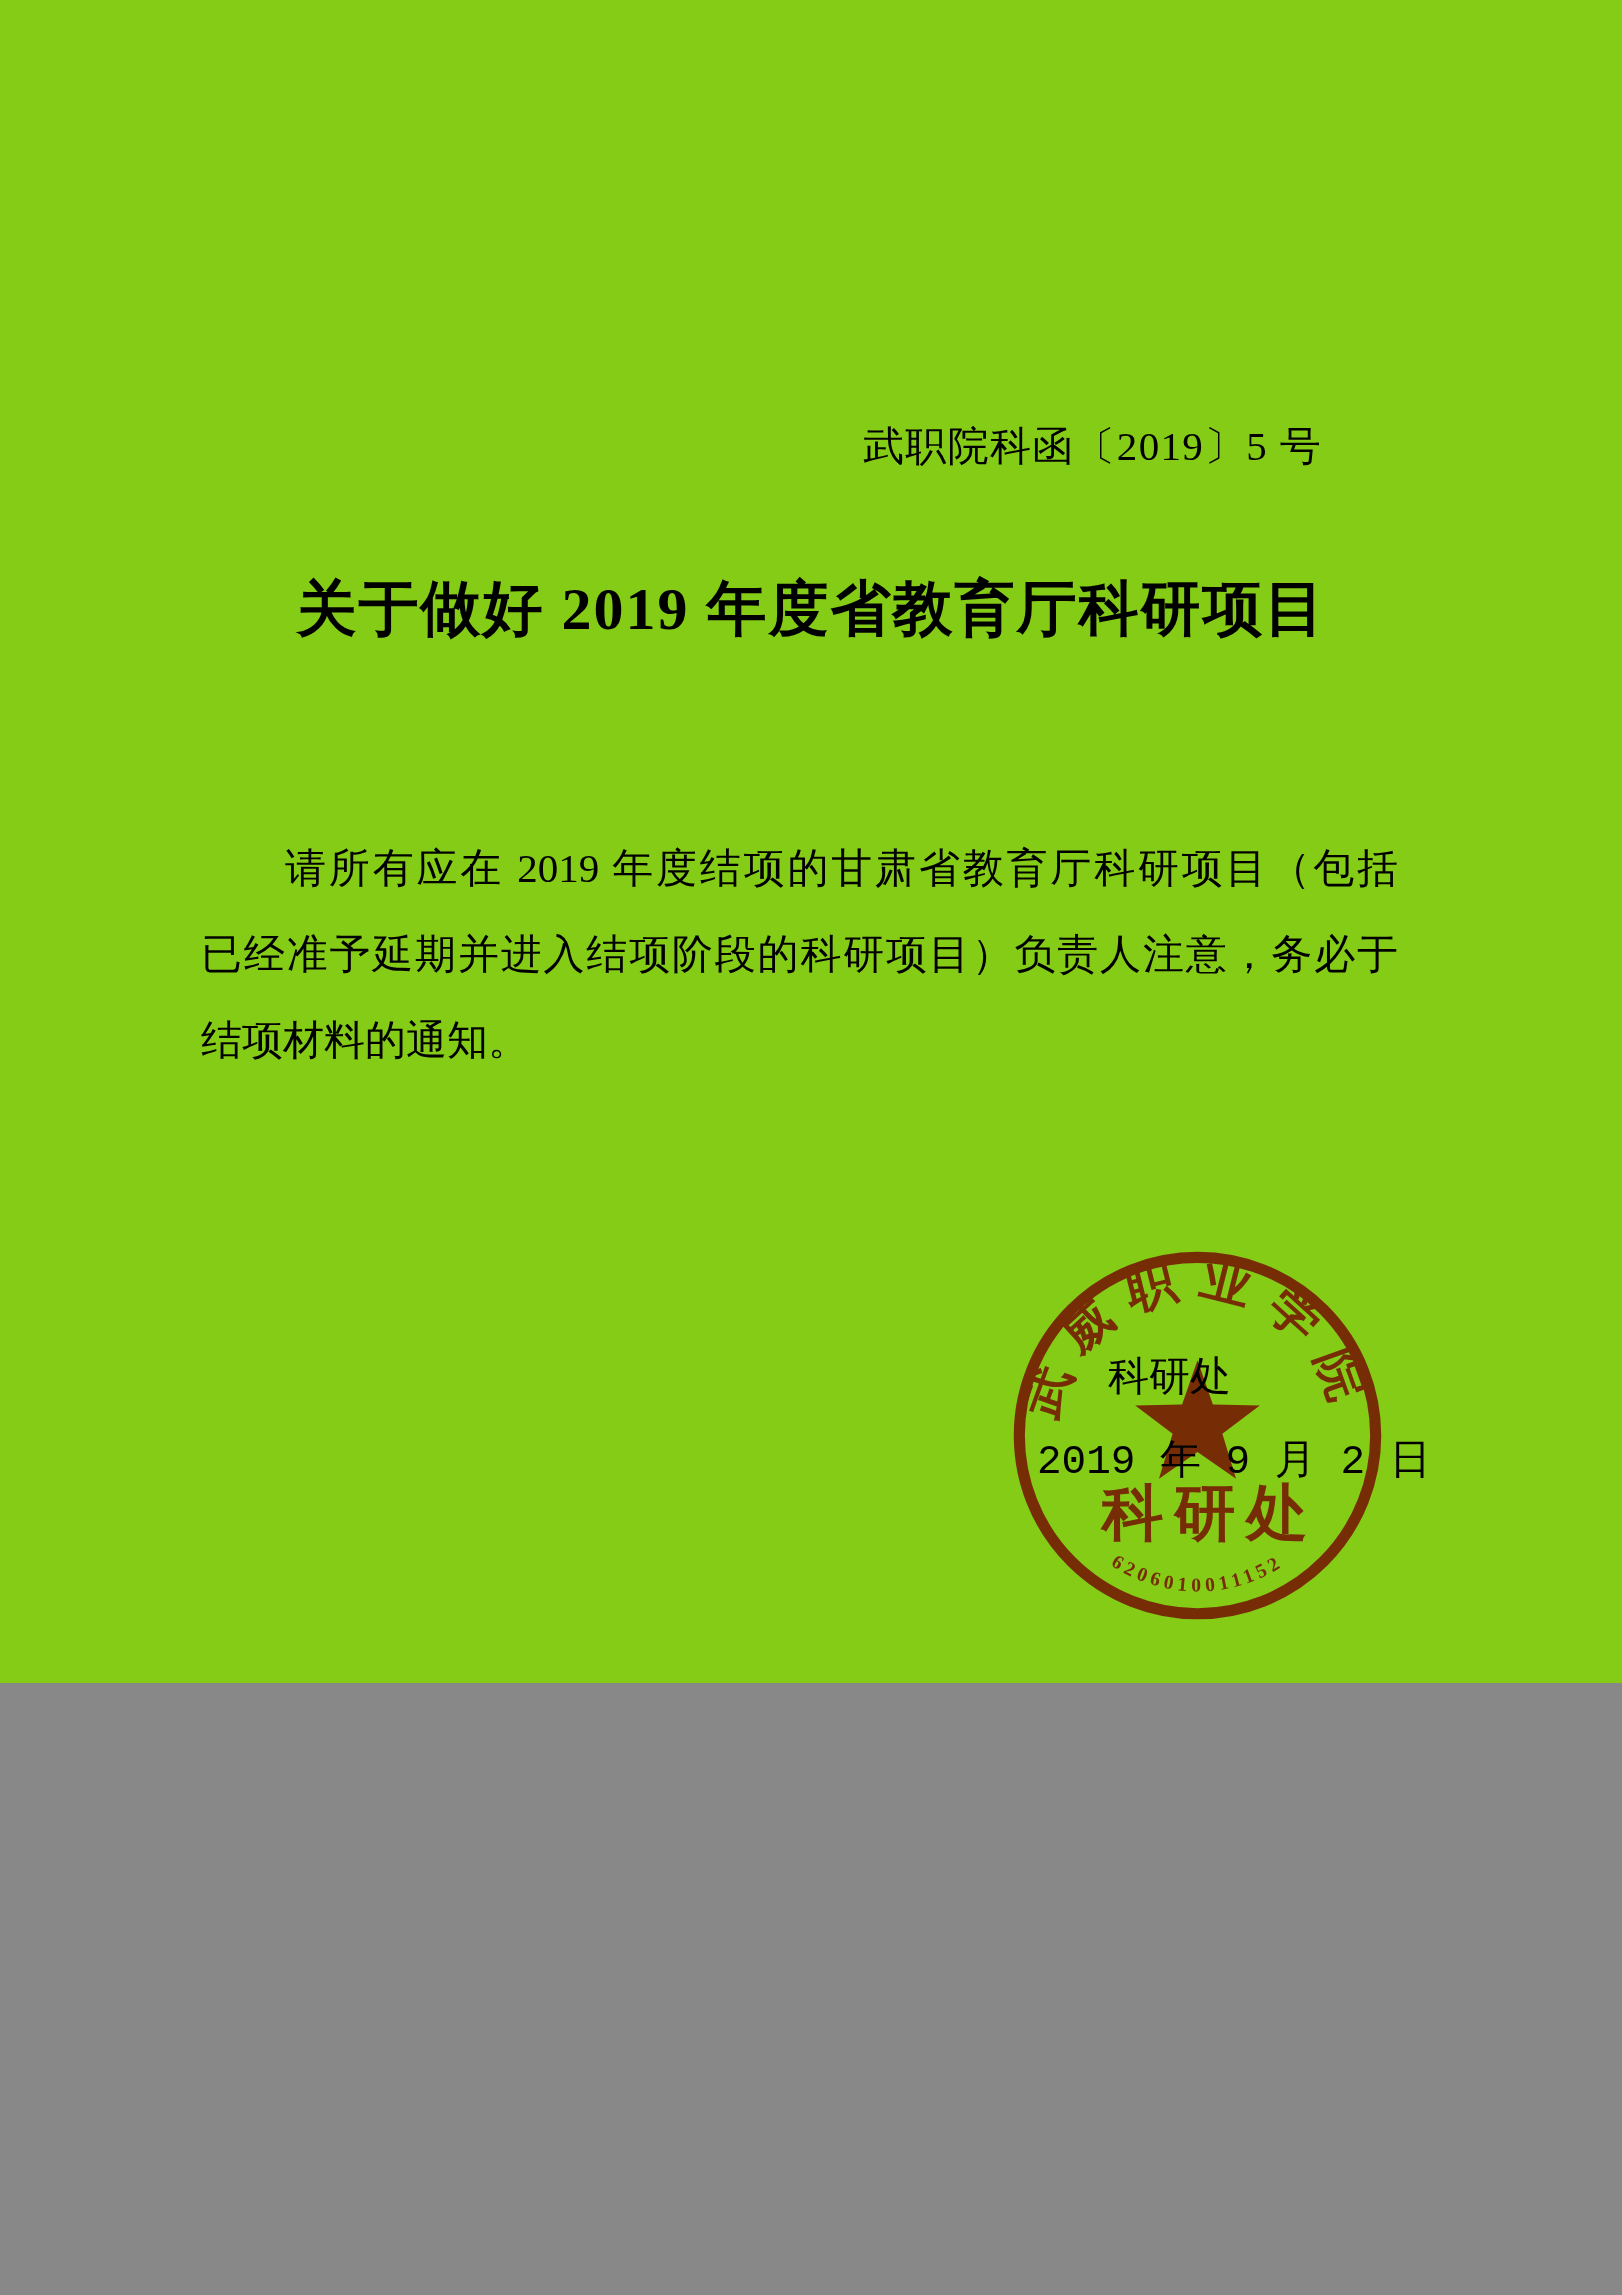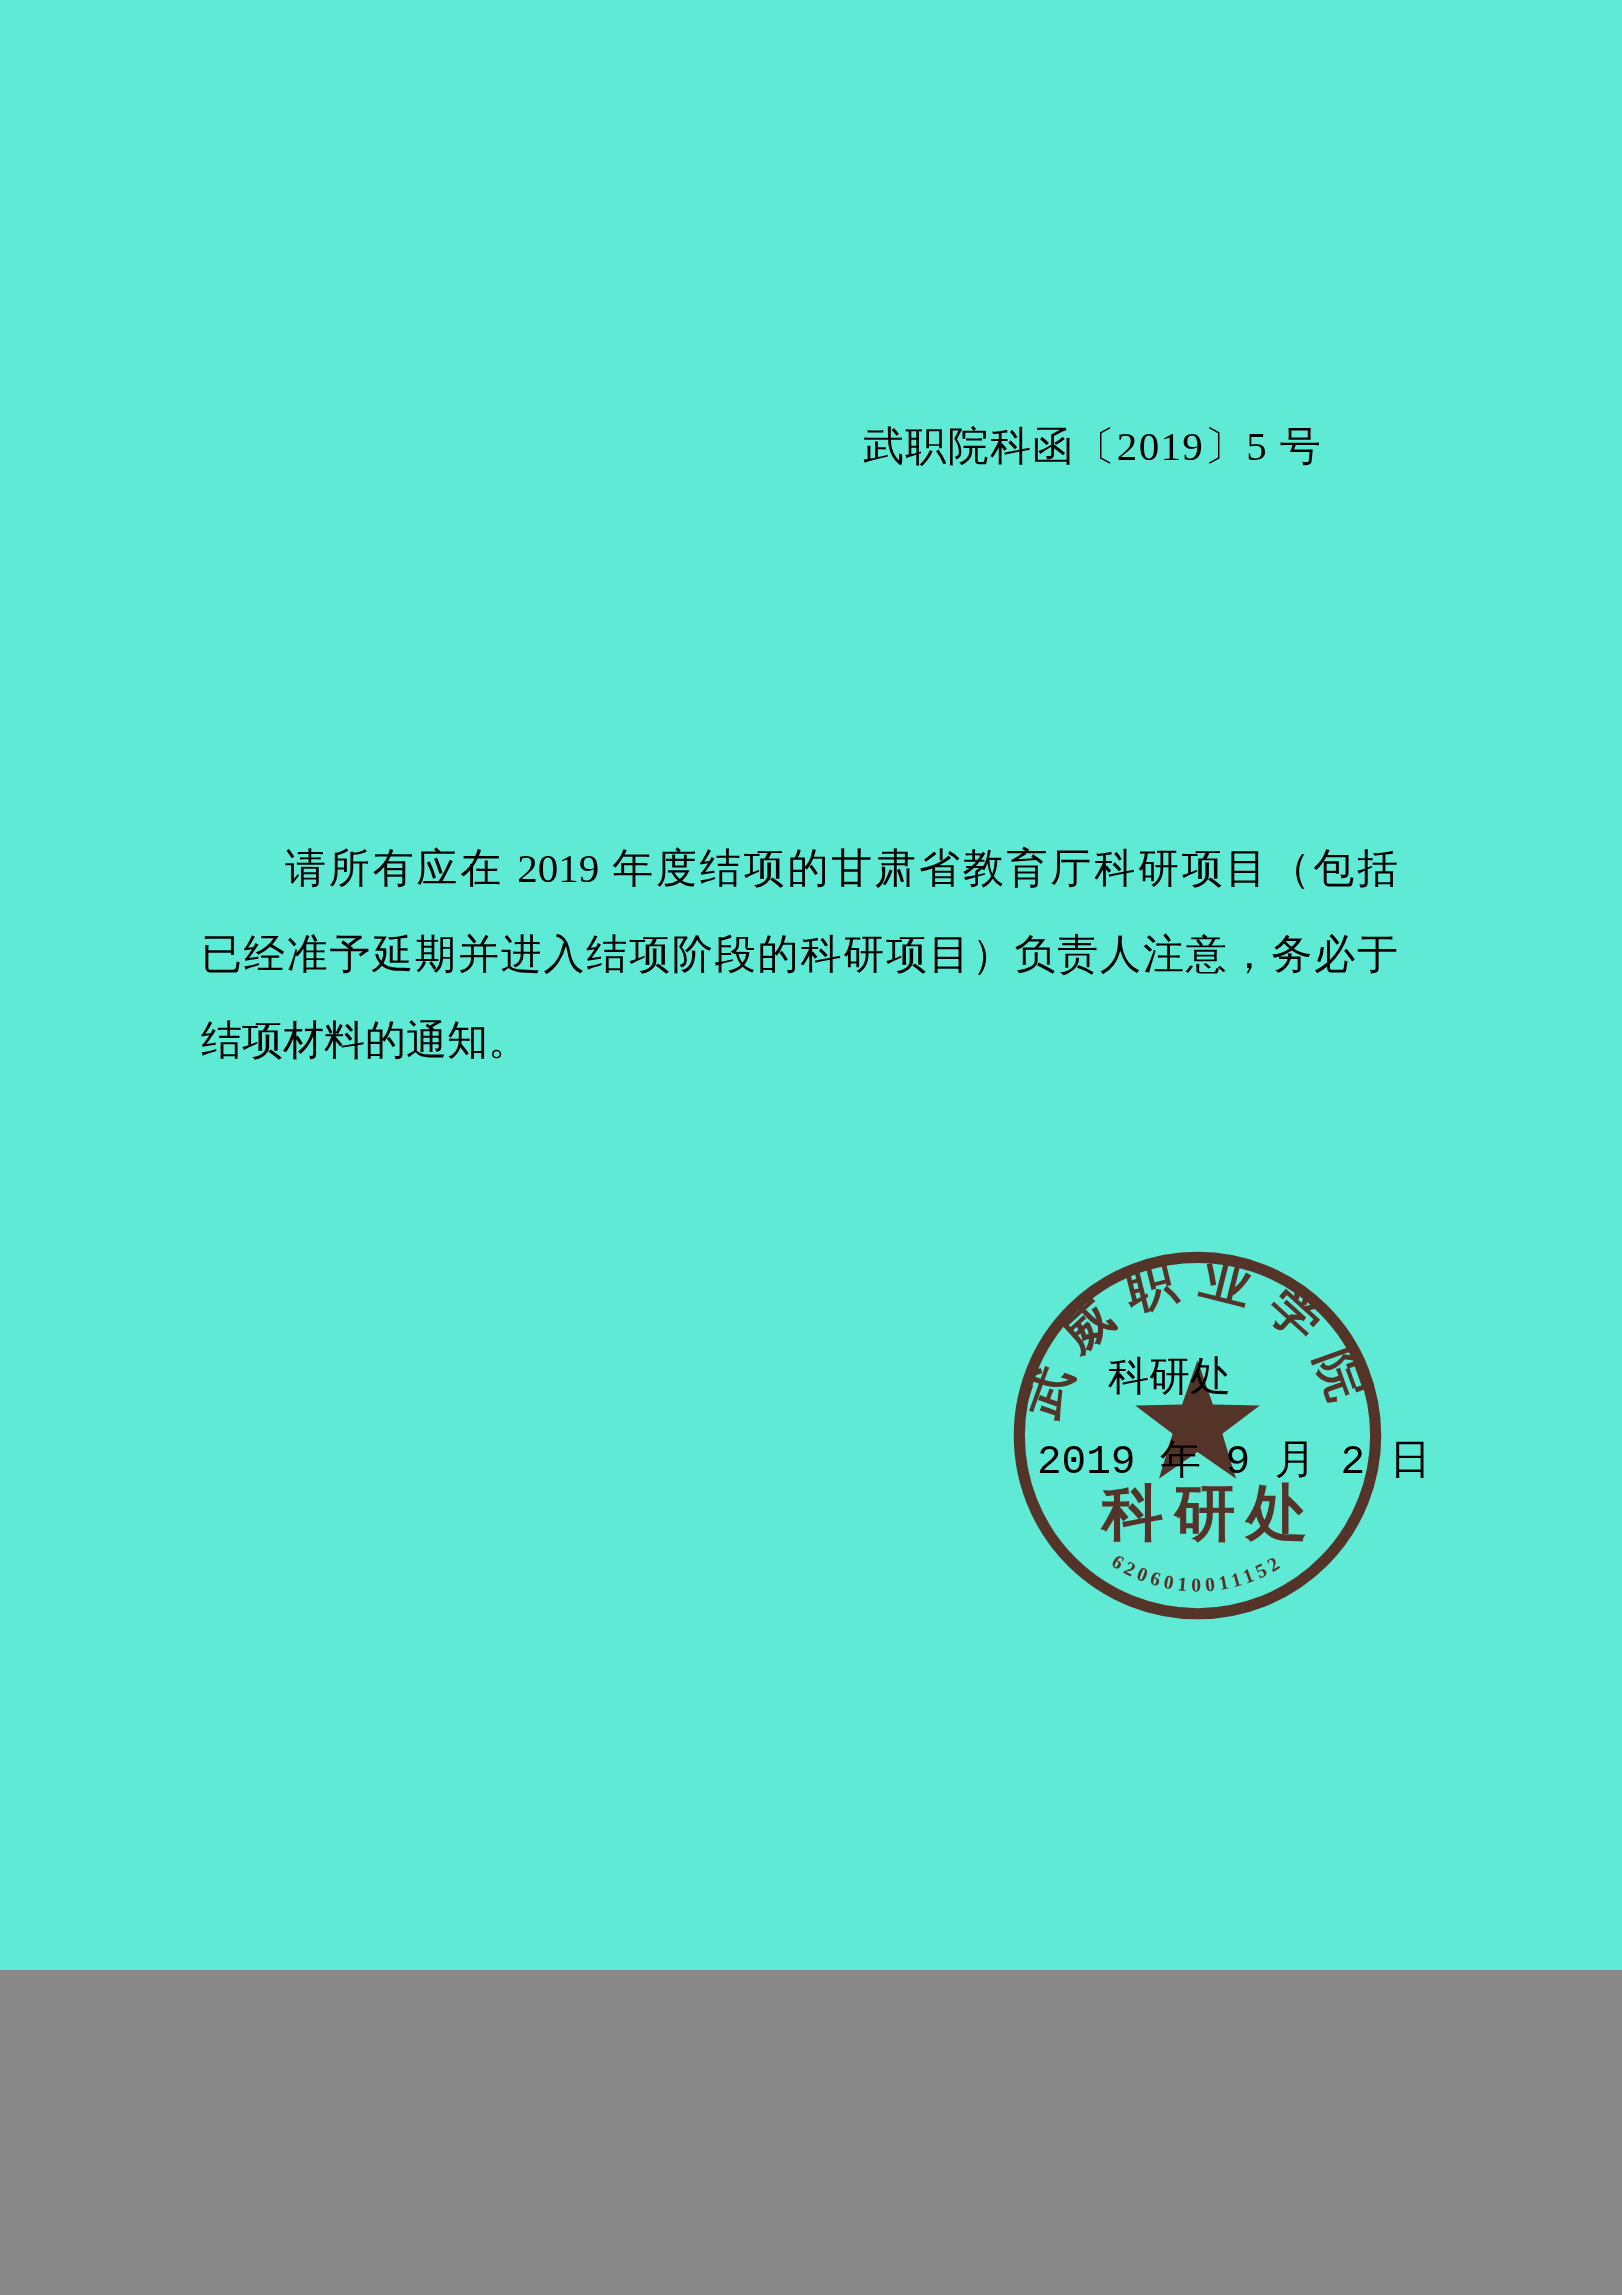--- a/index.html
+++ b/index.html
@@ -1,17 +1,17 @@
 <!DOCTYPE html>
 <html style="font-size:10.5px"><head>
 <meta charset="utf-8">
 <style>
   html,body{margin:0;padding:0;background:#888;}
   #page{
-    position:relative;width:1623px;height:1970px;background:#5eead4;
+    position:relative;width:1623px;height:1683px;background:#84cc16;
     font-family:"Liberation Serif","DejaVu Serif",serif;color:#000;overflow:hidden;
   }
   .abs{position:absolute;}
   #doc-number{
     top:426px;right:301px;font-size:41px;line-height:1;letter-spacing:1.3px;
     z-index:2;white-space:nowrap;
   }
   #title-block{
     top:561px;left:0;width:1623px;text-align:center;z-index:2;
     font-weight:700;font-size:60px;line-height:97px;letter-spacing:2px;
@@ -36,20 +36,21 @@
   #seal text{font-family:"Liberation Serif","DejaVu Serif",serif;font-weight:600;}
 </style>
 </head>
 <body>
 
 <div id="page">
 
   <div id="doc-number" class="abs">武职院科函〔2019〕5 号</div>
 
   <div id="title-block" class="abs">
+    <div>关于做好 2019 年度省教育厅科研项目</div>
   </div>
 
   <div id="body-block" class="abs">
     <div class="body-line first">请所有应在 2019 年度结项的甘肃省教育厅科研项目（包括</div>
     <div class="body-line">已经准予延期并进入结项阶段的科研项目）负责人注意，务必于</div>
     <div class="body-line last">结项材料的通知。</div>
   </div>
 
   <svg id="seal" class="abs" viewBox="0 0 606 606" xmlns="http://www.w3.org/2000/svg">
     <g fill="#e2231a" stroke="none" opacity="0.9">

